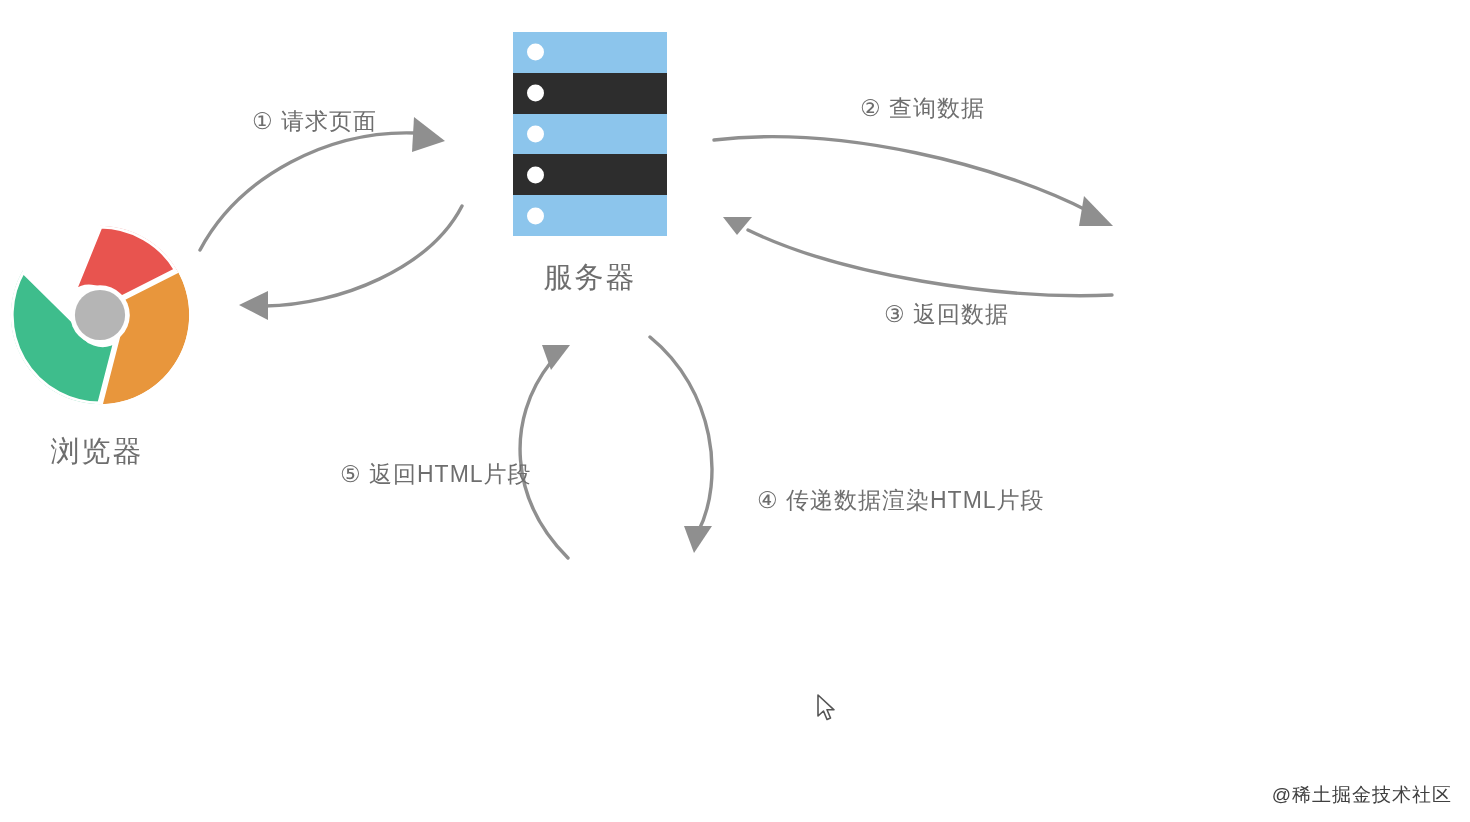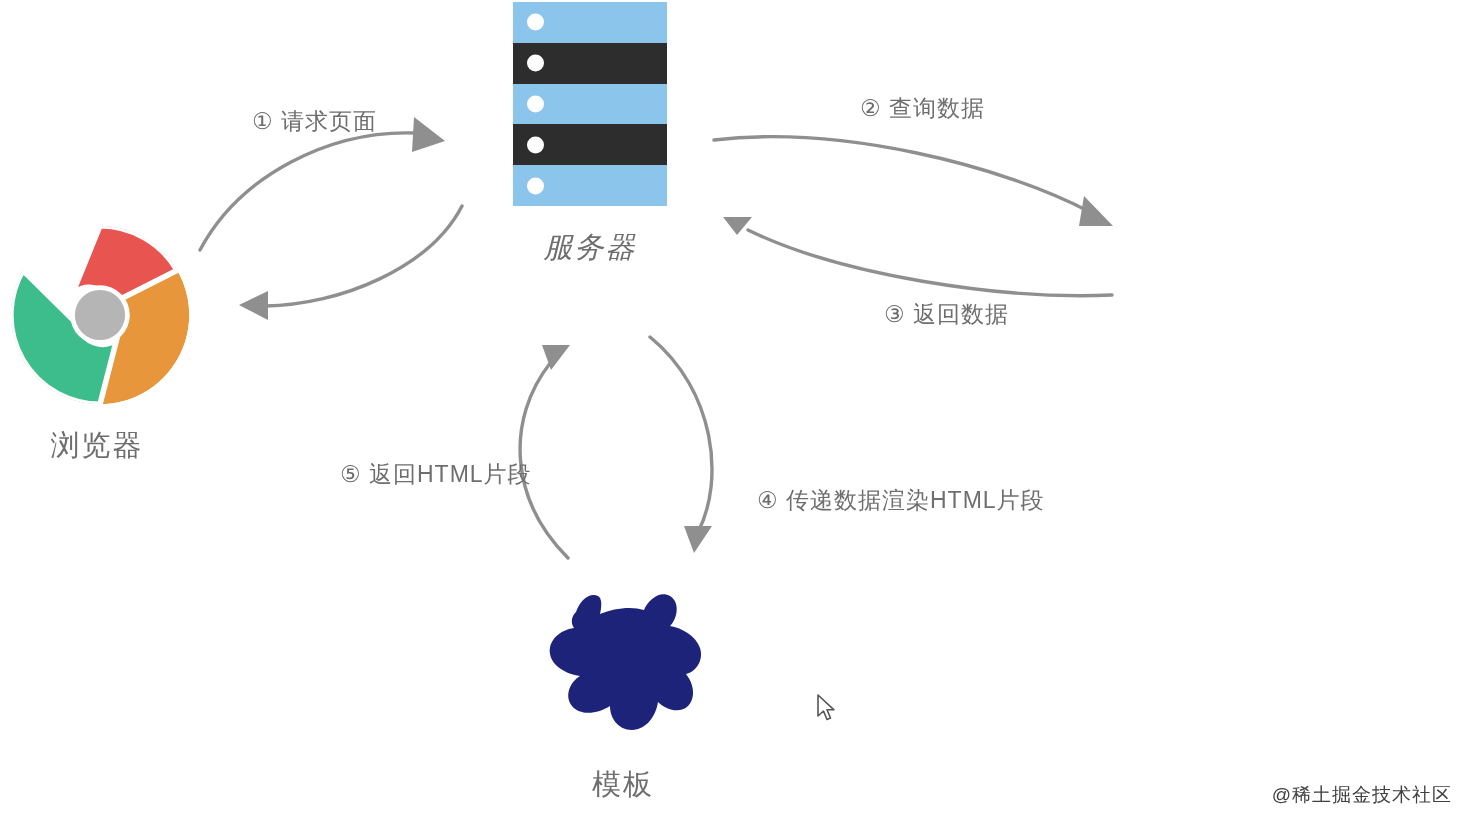--- a/index.html
+++ b/index.html
@@ -27,25 +27,25 @@
   }
   .node-label {
     color: #6e6e6e;
     font-size: 29px;
     letter-spacing: 2px;
     white-space: nowrap;
     font-weight: 400;
   }
 
   
-  #browser { left: 0px; top: 222px; width: 200px; }
+  #browser { left: 0px; top: 222px; width: 200px; gap: 6px; }
   #browser .node-label { margin-top: 14px; margin-left: -6px; }
 
   
-  #server { left: 494px; top: 2px; width: 192px; font-style: italic; }
+  #server { left: 494px; top: 32px; width: 192px; }
   .server-stack {
     width: 154px;
     height: 204px;
     display: flex;
     flex-direction: column;
     overflow: hidden;
   }
   .srv-row {
     flex: 1 1 0;
     position: relative;
@@ -193,45 +193,20 @@
       <div class="srv-row light"></div>
       <div class="srv-row dark"></div>
       <div class="srv-row light"></div>
       <div class="srv-row dark"></div>
       <div class="srv-row light"></div>
     </div>
     <div class="node-label">服务器</div>
   </div>
 
 
-  <div class="node" id="template">
-    <div>
-      <svg width="190" height="175" viewBox="0 0 190 175">
-        <path fill="#1c2379" d="
-          M 48 46
-          C 52 34 62 26 70 30
-          C 74 32 74 40 72 48
-          C 86 42 104 40 116 44
-          C 120 34 132 24 142 30
-          C 152 36 150 52 142 60
-          C 154 62 168 70 172 82
-          C 176 94 168 106 158 108
-          C 166 118 168 132 160 140
-          C 152 148 138 144 130 136
-          C 128 150 118 164 104 164
-          C 90 164 82 152 82 140
-          C 70 148 52 150 44 140
-          C 36 130 42 116 52 110
-          C 38 108 24 100 22 88
-          C 20 74 32 64 46 62
-          C 42 56 44 50 48 46 Z"></path>
-      </svg>
-    </div>
-    <div class="node-label">模板</div>
-  </div>
 
   <div class="arrow-label" id="lbl-1">① 请求页面</div>
   <div class="arrow-label" id="lbl-2">② 查询数据</div>
   <div class="arrow-label" id="lbl-3">③ 返回数据</div>
   <div class="arrow-label" id="lbl-4">④ 传递数据渲染HTML片段</div>
   <div class="arrow-label" id="lbl-5">⑤ 返回HTML片段</div>
 
   <div id="watermark">@稀土掘金技术社区</div>
 
   <div id="cursor">

